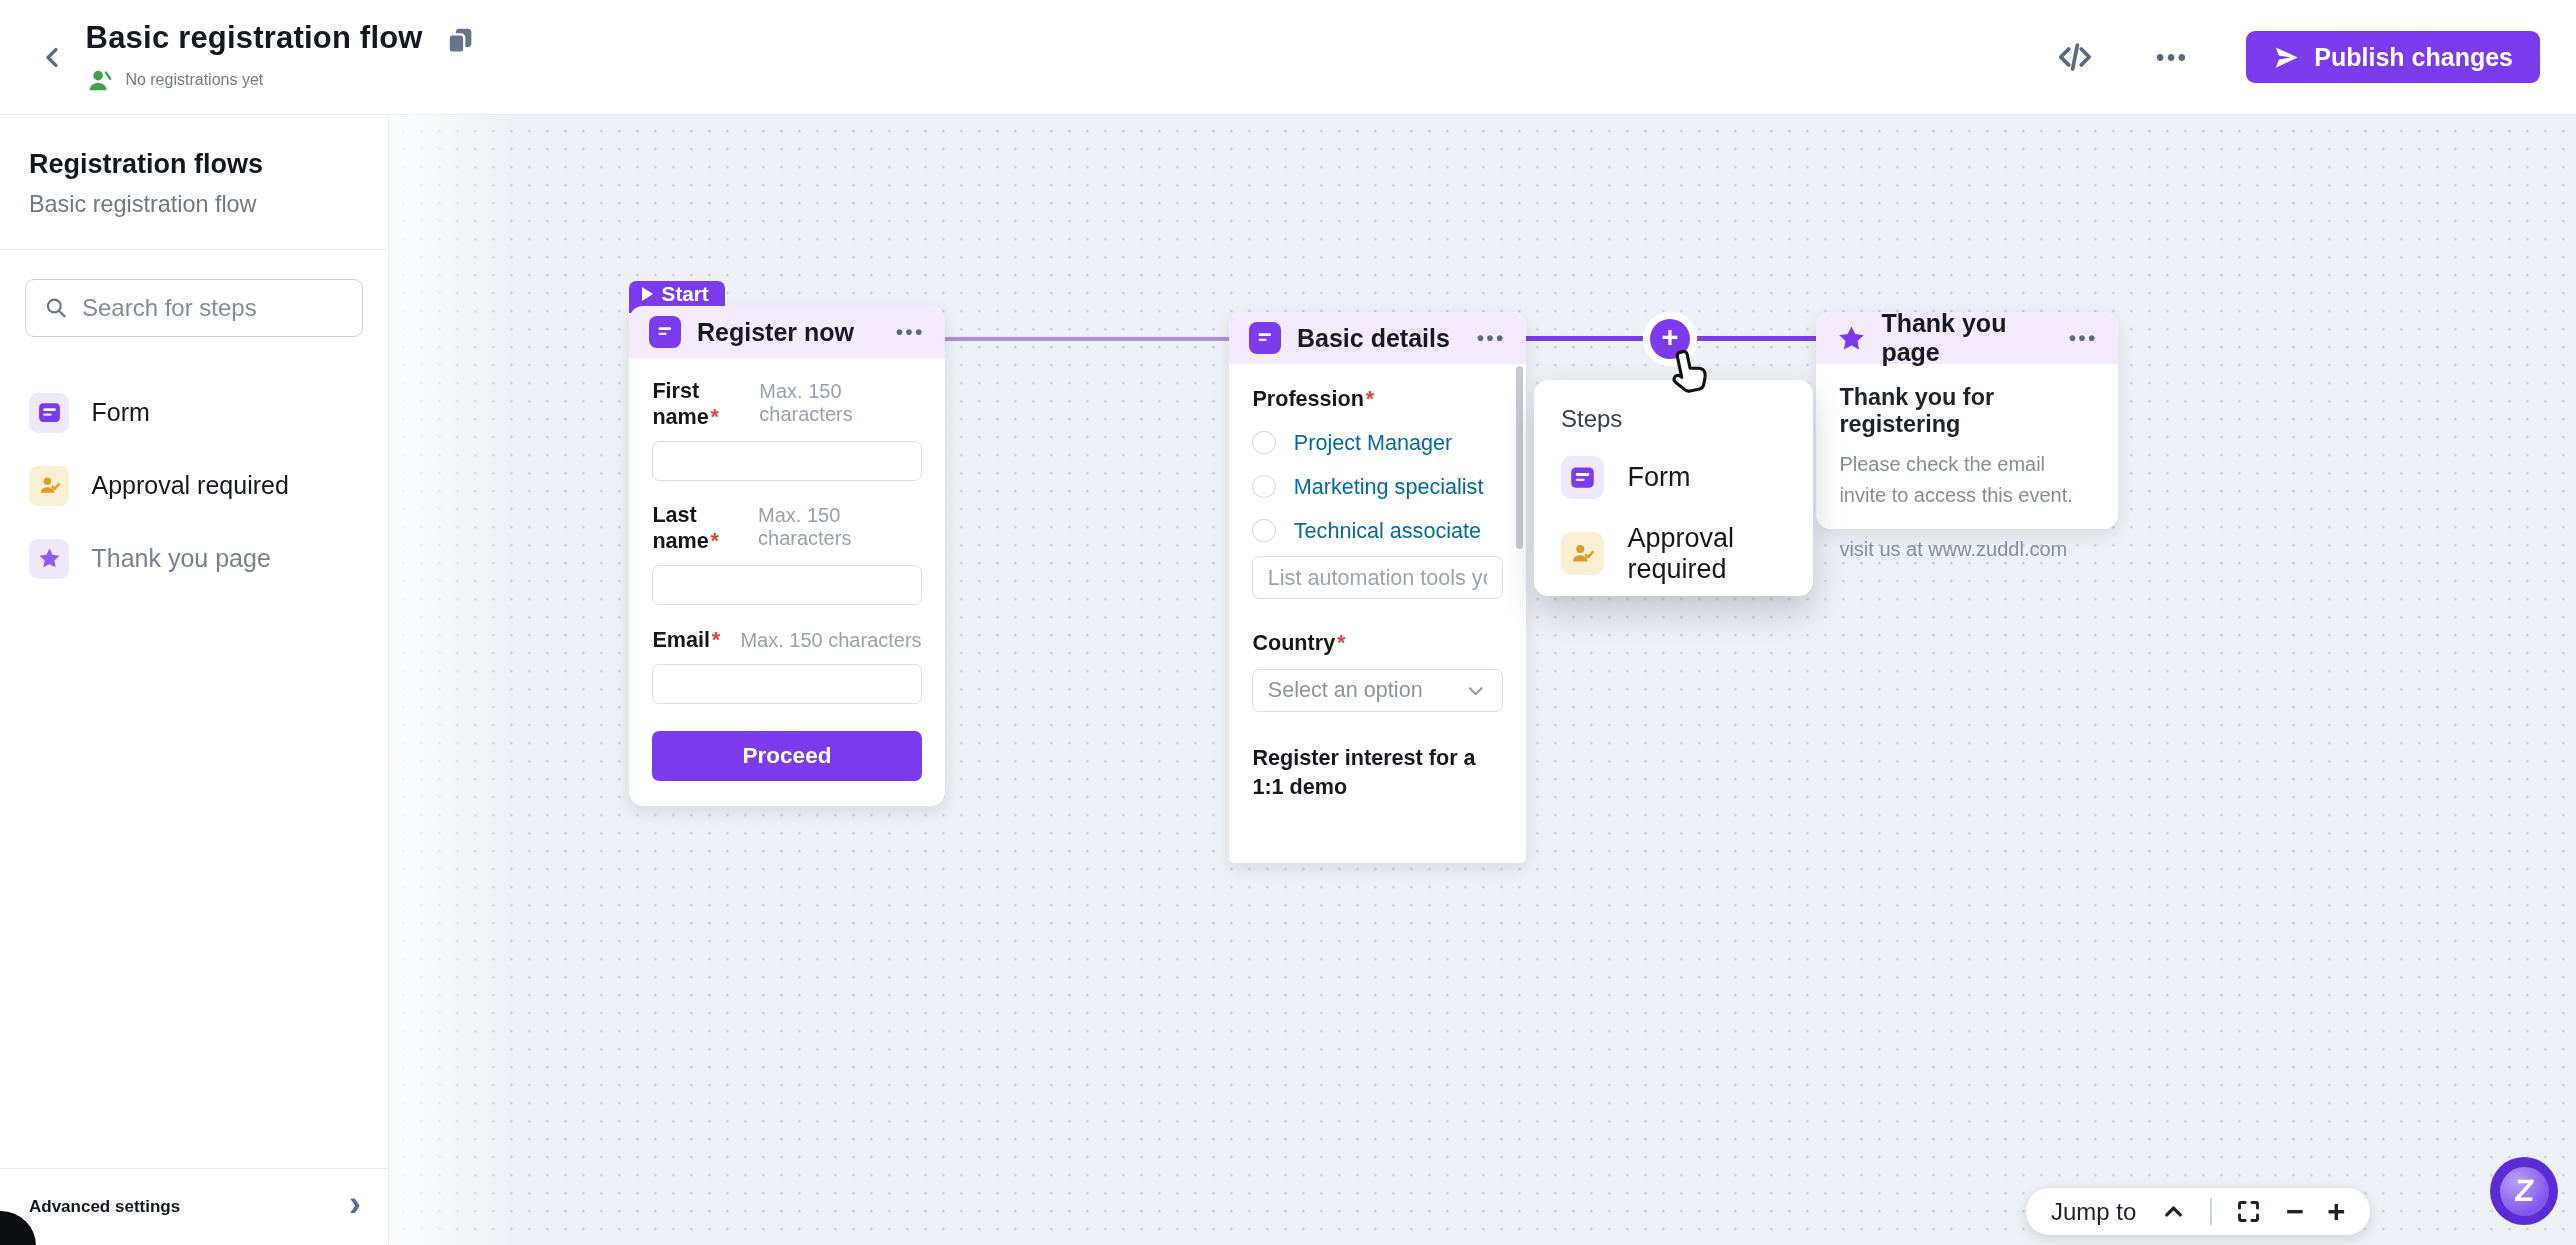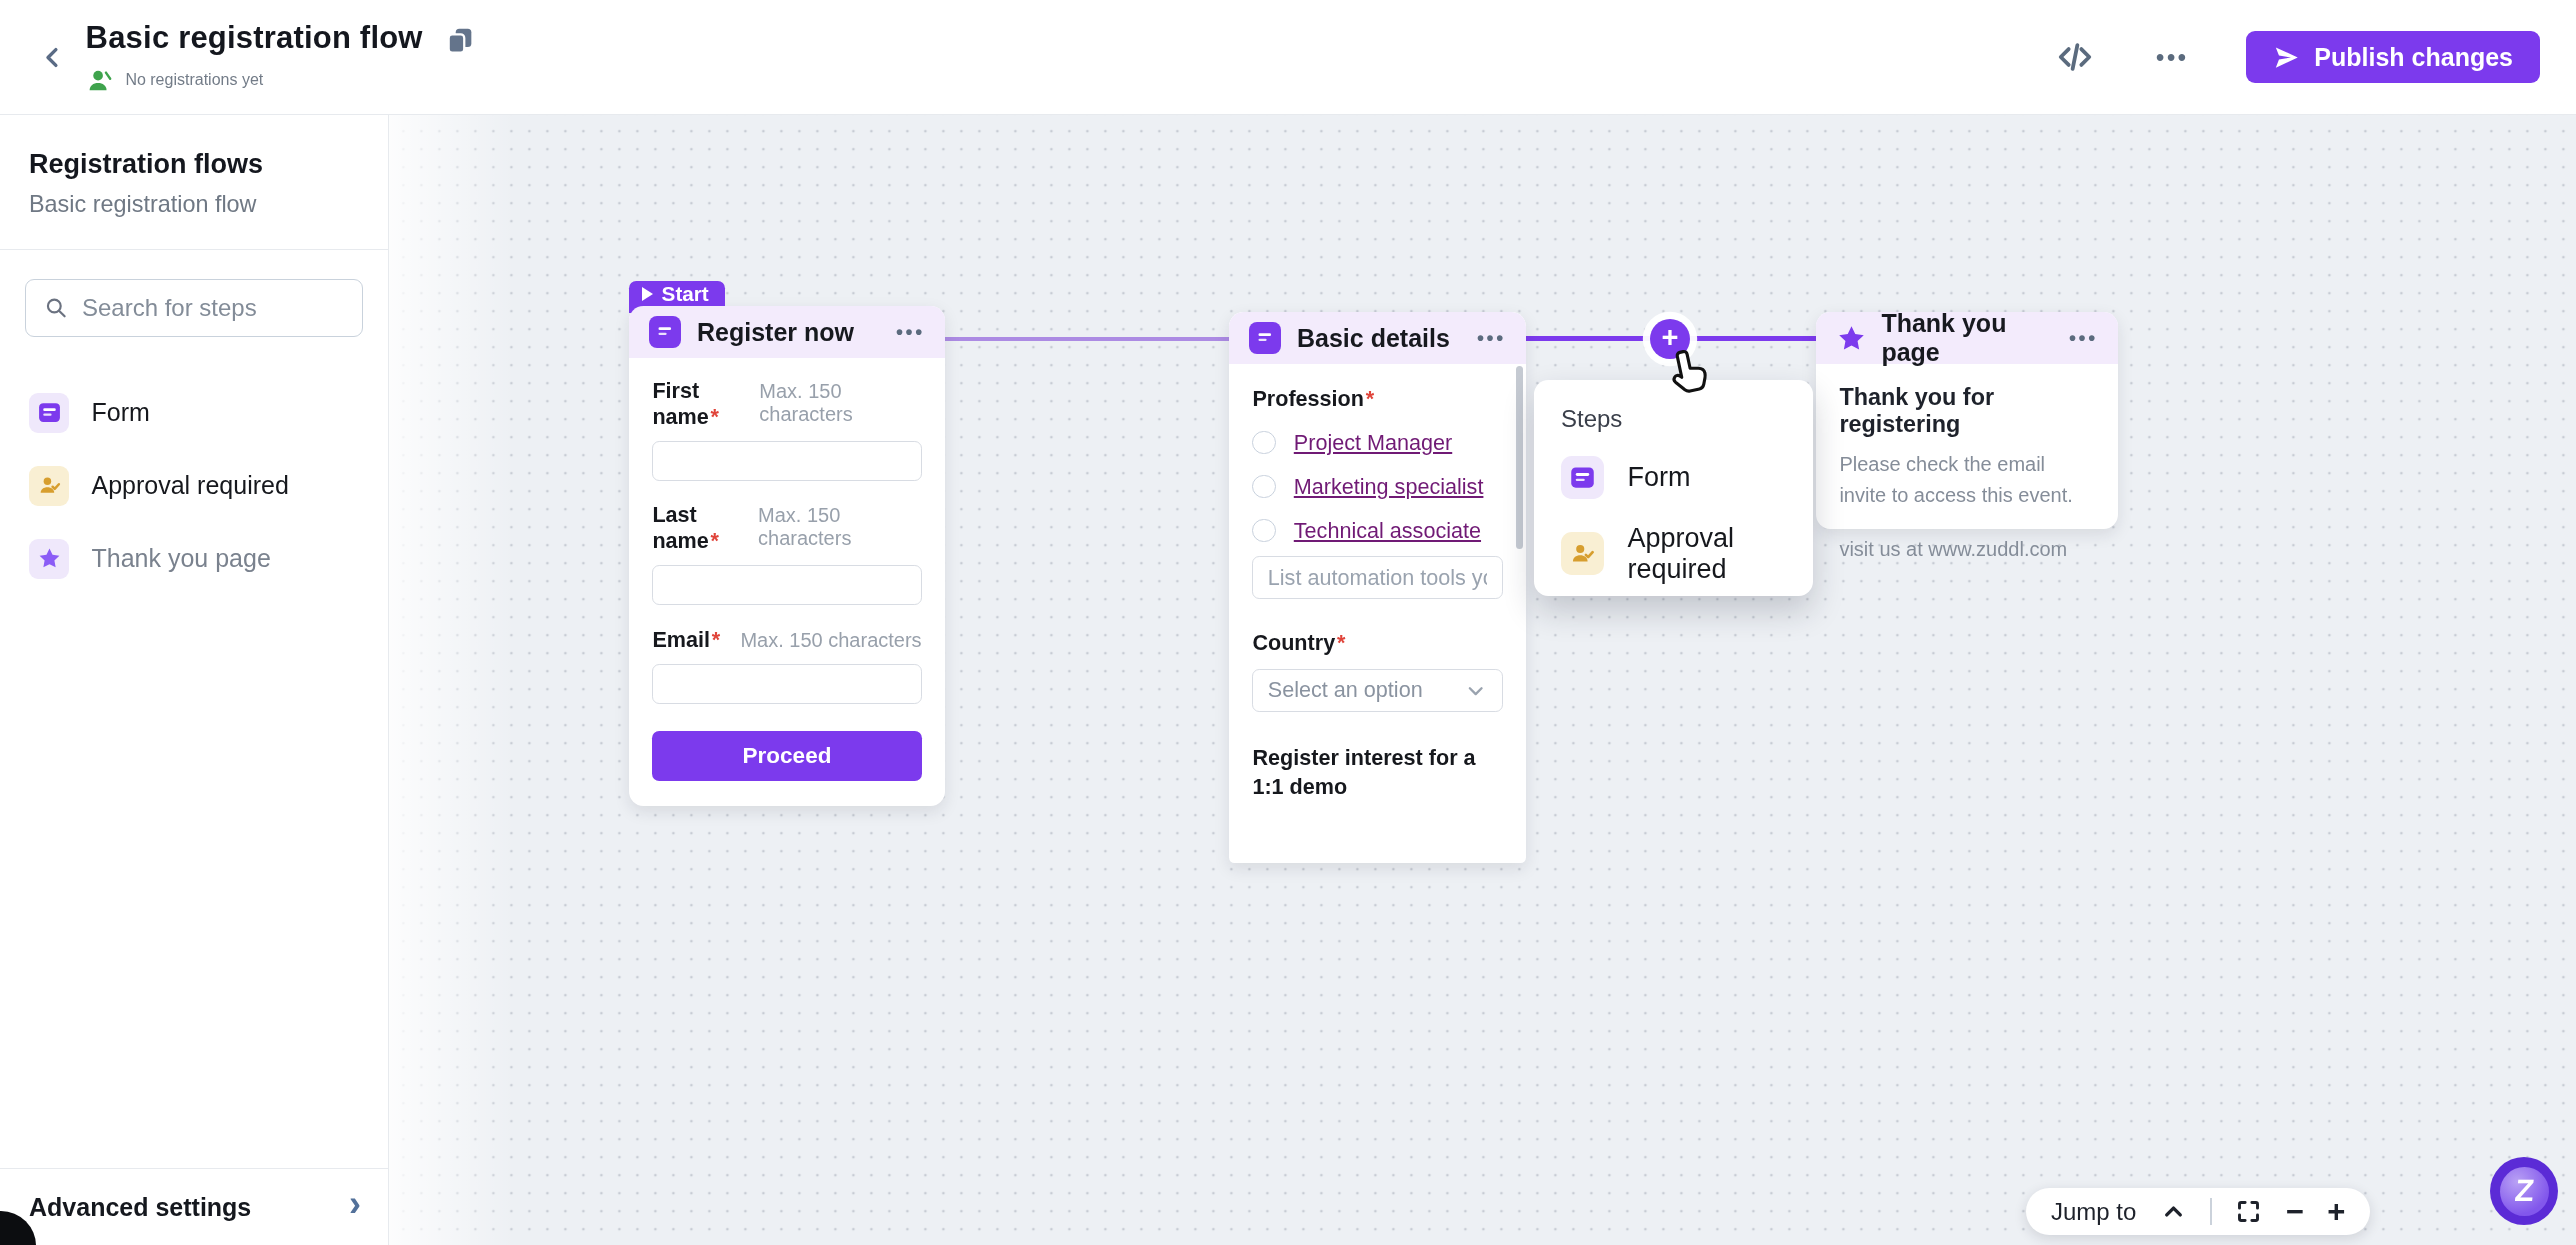--- a/index.html
+++ b/index.html
@@ -53,21 +53,21 @@
   .step-icon{ width:40px; height:40px; border-radius:9px; display:flex; align-items:center; justify-content:center; flex:0 0 auto; }
   .bg-purple{ background:#EFE8FB; }
   .bg-amber{ background:#F9EFD3; }
   .step-label{ font-size:25px; color:#16181D; font-weight:500; }
   .step-label.muted{ color:#7A828E; }
   .advanced{
     position:absolute; left:0; bottom:0; width:100%; height:77px;
     border-top:1.8px solid #E7EAEE; display:flex; align-items:center;
     justify-content:space-between; padding:0 27px 0 29px; cursor:pointer; background:#fff;
   }
-  .advanced-label{ font-size:25px; font-weight:600; color:#15181E; }
+  .advanced-label{ font-size:17px; font-weight:600; color:#15181E; }
   .adv-chevron{ font-size:36px; color:#53719A; font-weight:600; line-height:1; margin-top:-5.4px;}
   .corner-wedge{
     position:absolute; left:-34px; bottom:-36px; width:70px; height:70px;
     border-radius:50%; background:#0C0D10; z-index:60;
   }
   
   .canvas{
     position:absolute; left:389px; top:115px; right:0; bottom:0;
     background:#EDF0F4;
     background-image:radial-gradient(circle, #C7CCD4 1.5px, transparent 1.6px);
@@ -120,21 +120,21 @@
   .text-input::placeholder{ color:#9AA3AF; }
   .proceed-btn{
     width:100%; height:50px; background:#7C3AED; color:#fff; border:none; border-radius:7.2px;
     font-size:22.5px; font-weight:600; font-family:inherit; cursor:pointer; margin-top:5.4px;
   }
   .card-basic{ left:840px; top:197px; width:297px; height:551px; overflow:hidden; border-radius:14.4px 14.4px 5.4px 5.4px; }
   .card-basic .card-body{ padding:21.6px 23.4px; }
   .q-label{ font-size:21.6px; font-weight:600; color:#16181D; line-height:1.35; }
   .radio-row{ display:flex; align-items:center; gap:18px; margin-top:18px; }
   .radio{ width:23.4px; height:23.4px; border-radius:50%; border:1.8px solid #C8D1DD; background:#fff; flex:0 0 auto; }
-  .radio-label{ font-size:21.6px; color:#701a75;text-decoration:underline; }
+  .radio-label{ font-size:21.6px; color:#0369a1; }
   .gap-lg{ margin-top:43px; }
   .gap-md{ margin-top:31px; }
   .select-box{
     margin-top:12.6px; height:43px; border:1.8px solid #D8DCE3; border-radius:7.2px;
     display:flex; align-items:center; justify-content:space-between; padding:0 14.4px; cursor:pointer; background:#fff;
   }
   .select-text{ font-size:21.6px; color:#8A93A0; }
   .card-scrollbar{
     position:absolute; right:2.7px; top:54px; width:7.2px; height:183px;
     background:#C5CAD2; border-radius:3.6px; z-index:4; cursor:pointer;

